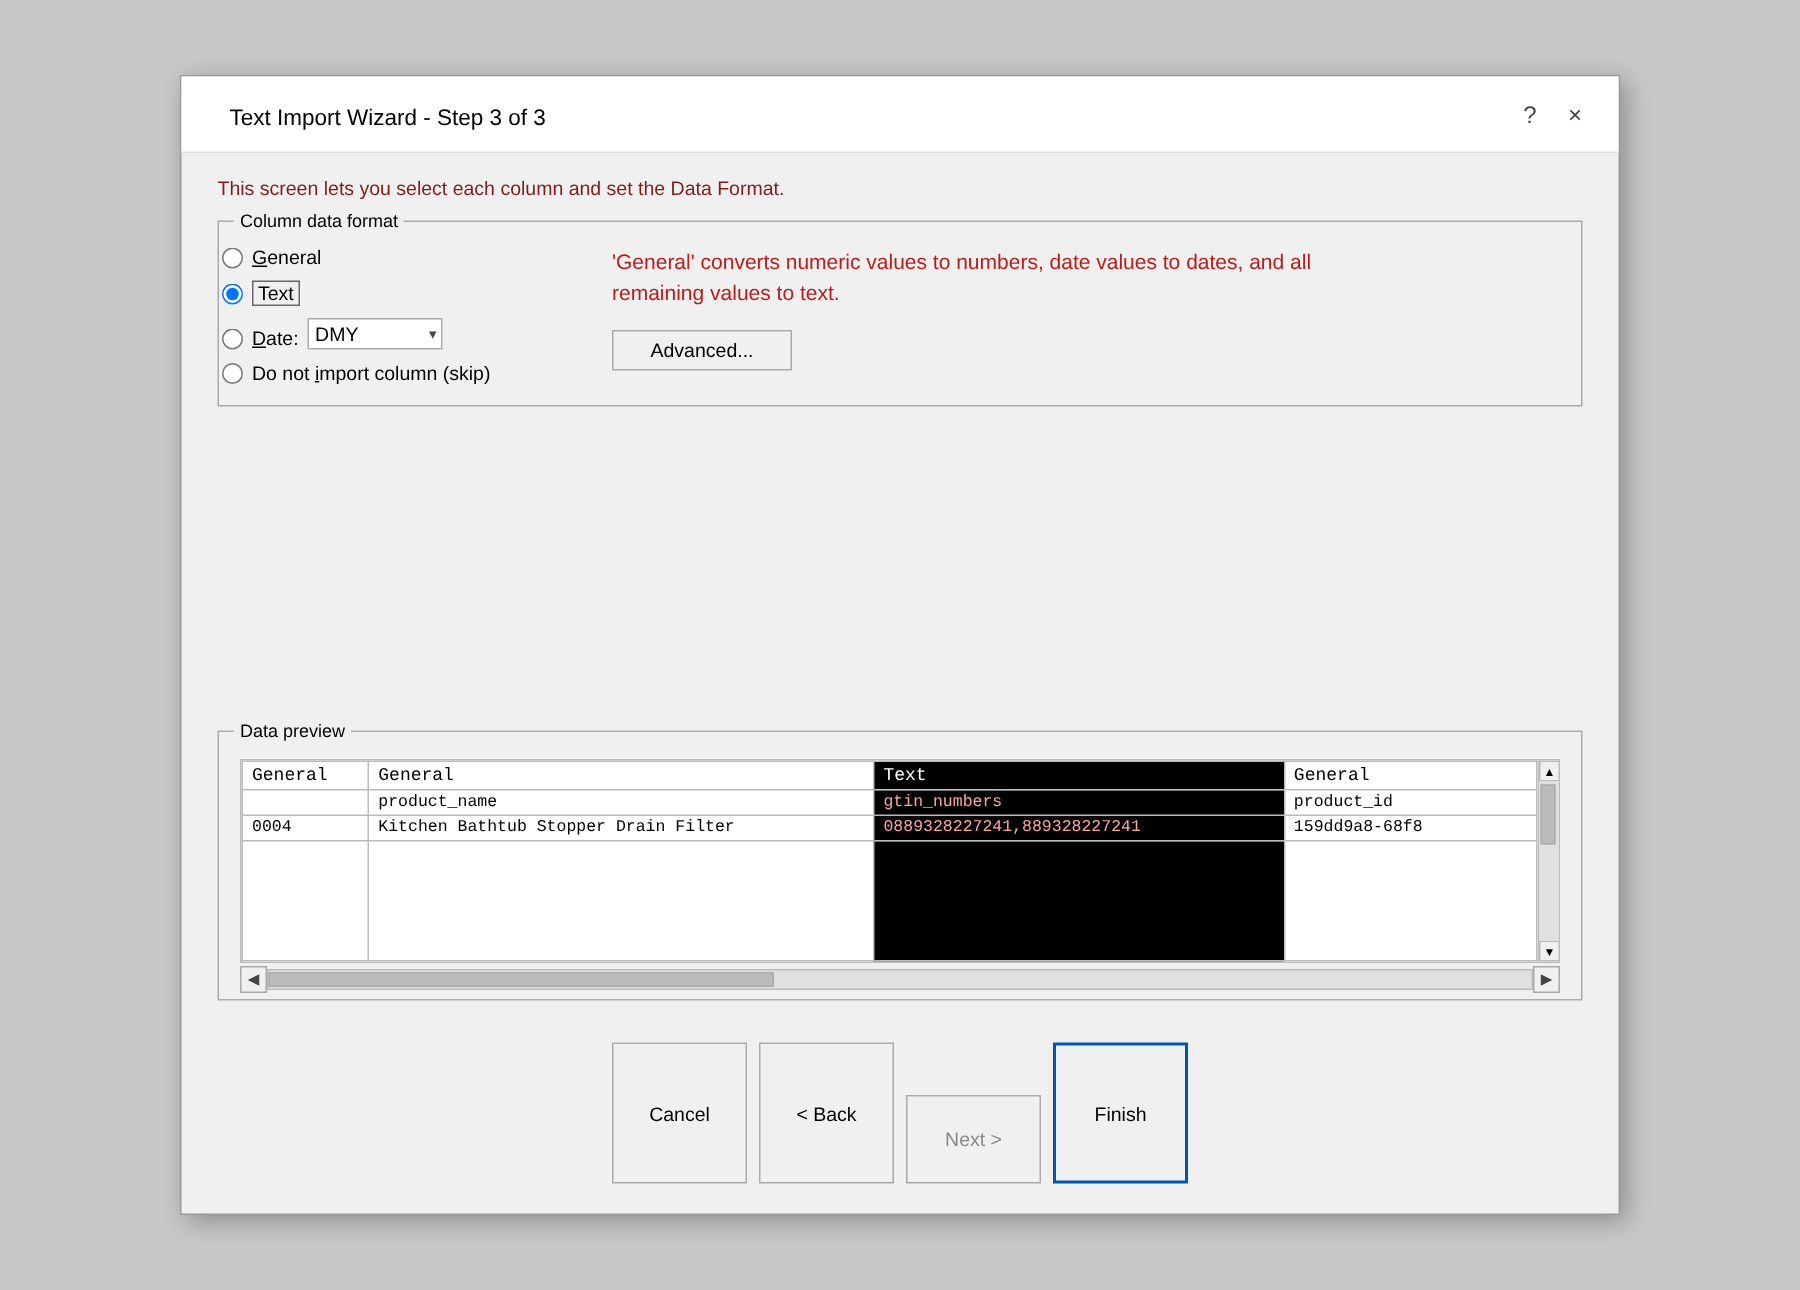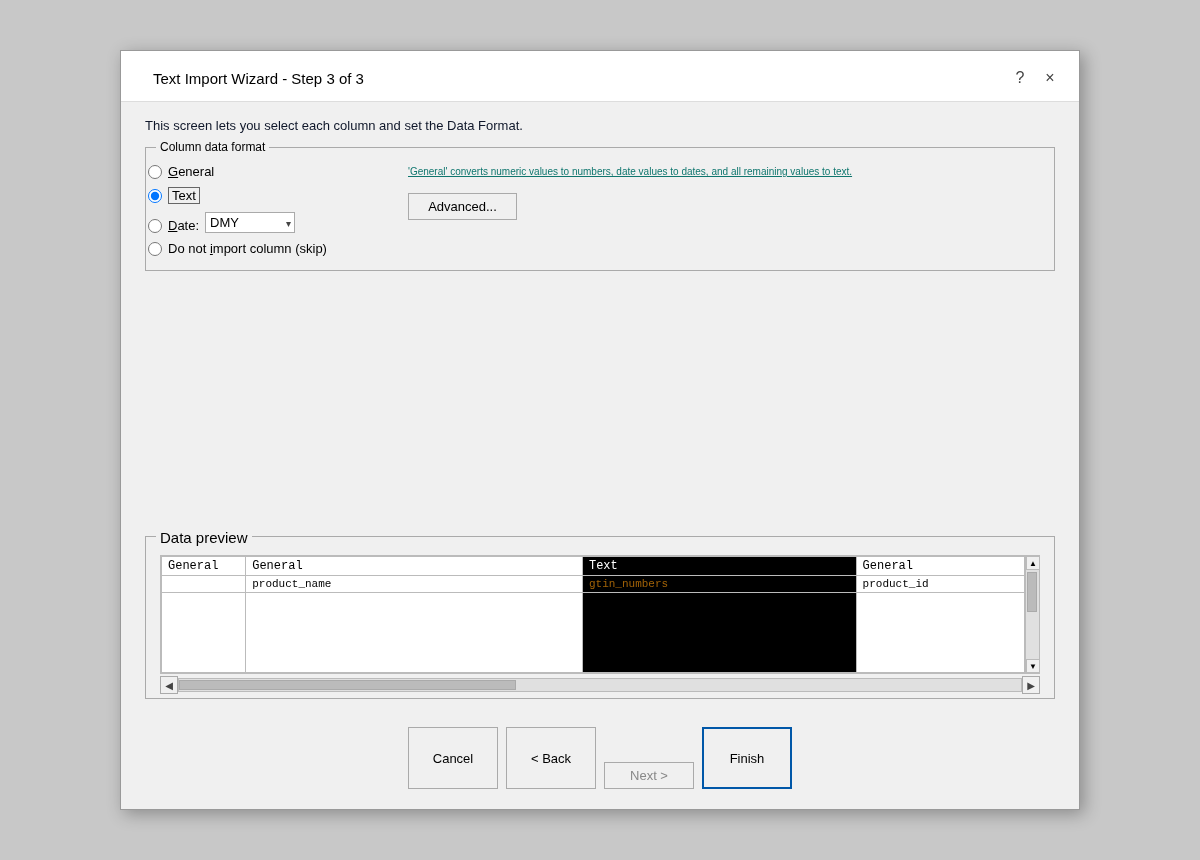--- a/index.html
+++ b/index.html
@@ -67,21 +67,21 @@
     .dialog-body {
       padding: 16px 24px;
       flex: 1;
       display: flex;
       flex-direction: column;
       gap: 14px;
     }
 
     .description-text {
       font-size: 13px;
-      color: #0f172a;
+      color: #7f1d1d;
     }
 
     .section-box {
       border: 1px solid #aaa;
       padding: 10px 14px 14px 2px;
       position: relative;
       background: #f0f0f0;
     }
 
     .section-label {
@@ -167,54 +167,53 @@
     }
 
     .right-panel {
       flex: 1;
       display: flex;
       flex-direction: column;
       gap: 14px;
     }
 
     .general-description {
-      font-size: 10px;
-      color: #0f766e;
+      font-size: 14px;
+      color: #b91c1c;
       line-height: 1.5;
       max-width: 500px;
-      text-decoration: underline;
     }
 
     .advanced-btn {
       border: 1px solid #aaa;
       background: #f0f0f0;
       padding: 5px 18px;
       font-size: 13px;
       cursor: pointer;
       color: #000;
-      width: 109px;
+      width: 120px;
       text-align: center;
     }
 
     .spacer { flex: 1; }
 
     .data-preview-section {
       border: 1px solid #aaa;
       padding: 10px 14px 0 14px;
       position: relative;
       background: #f0f0f0;
     }
 
     .data-preview-label {
       position: absolute;
       top: -8px;
       left: 10px;
       background: #f0f0f0;
       padding: 0 4px;
-      font-size: 15px;
+      font-size: 12px;
       color: #000;
     }
 
     .preview-table-wrapper {
       overflow: hidden;
       position: relative;
       margin-top: 8px;
     }
 
     .preview-table {
@@ -242,21 +241,21 @@
     .preview-table td {
       border: 1px solid #bbb;
       padding: 2px 6px;
       white-space: nowrap;
       font-size: 11px;
       background: #fff;
     }
 
     .preview-table td.selected-col {
       background: #000;
-      color: #a16207;
+      color: #fca5a5;
       margin-top: 40px;
     }
 
     .preview-scroll-area {
       overflow-x: auto;
       overflow-y: auto;
       max-height: 180px;
       position: relative;
     }
 
@@ -310,21 +309,21 @@
     .dialog-footer {
       padding: 12px 24px 20px 24px;
       display: flex;
       justify-content: center;
       gap: 8px;
     }
 
     .footer-btn {
       border: 1px solid #aaa;
       background: #f0f0f0;
-      padding: 5px 22px;
+      padding: 21px 22px;
       font-size: 13px;
       cursor: pointer;
       color: #000;
       min-width: 90px;
     }
 
     .footer-btn:disabled {
       color: #888;
       cursor: default;
       background: #f0f0f0;
@@ -467,20 +466,26 @@
                   </tr>
                 </thead>
                 <tbody>
                   <tr>
                     <td></td>
                     <td>product_name</td>
                     <td class="selected-col">gtin_numbers</td>
                     <td>product_id</td>
                   </tr>
                   <tr>
+                    <td>0004</td>
+                    <td>Kitchen Bathtub Stopper Drain Filter</td>
+                    <td class="selected-col">0889328227241,889328227241</td>
+                    <td>159dd9a8-68f8</td>
+                  </tr>
+                  <tr>
                     <td style="height:80px;"></td>
                     <td></td>
                     <td class="selected-col"></td>
                     <td></td>
                   </tr>
                 </tbody>
               </table>
             </div>
           </div>
 

